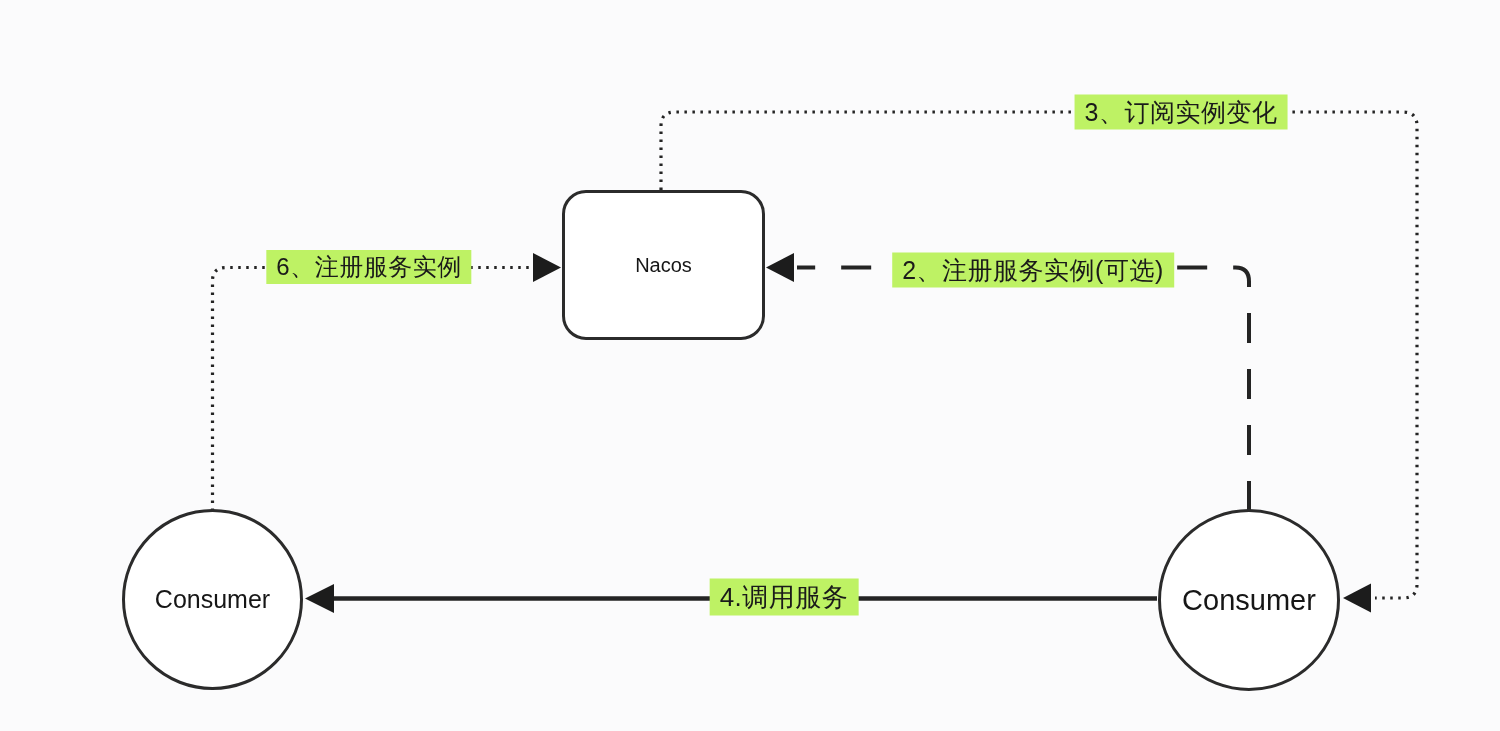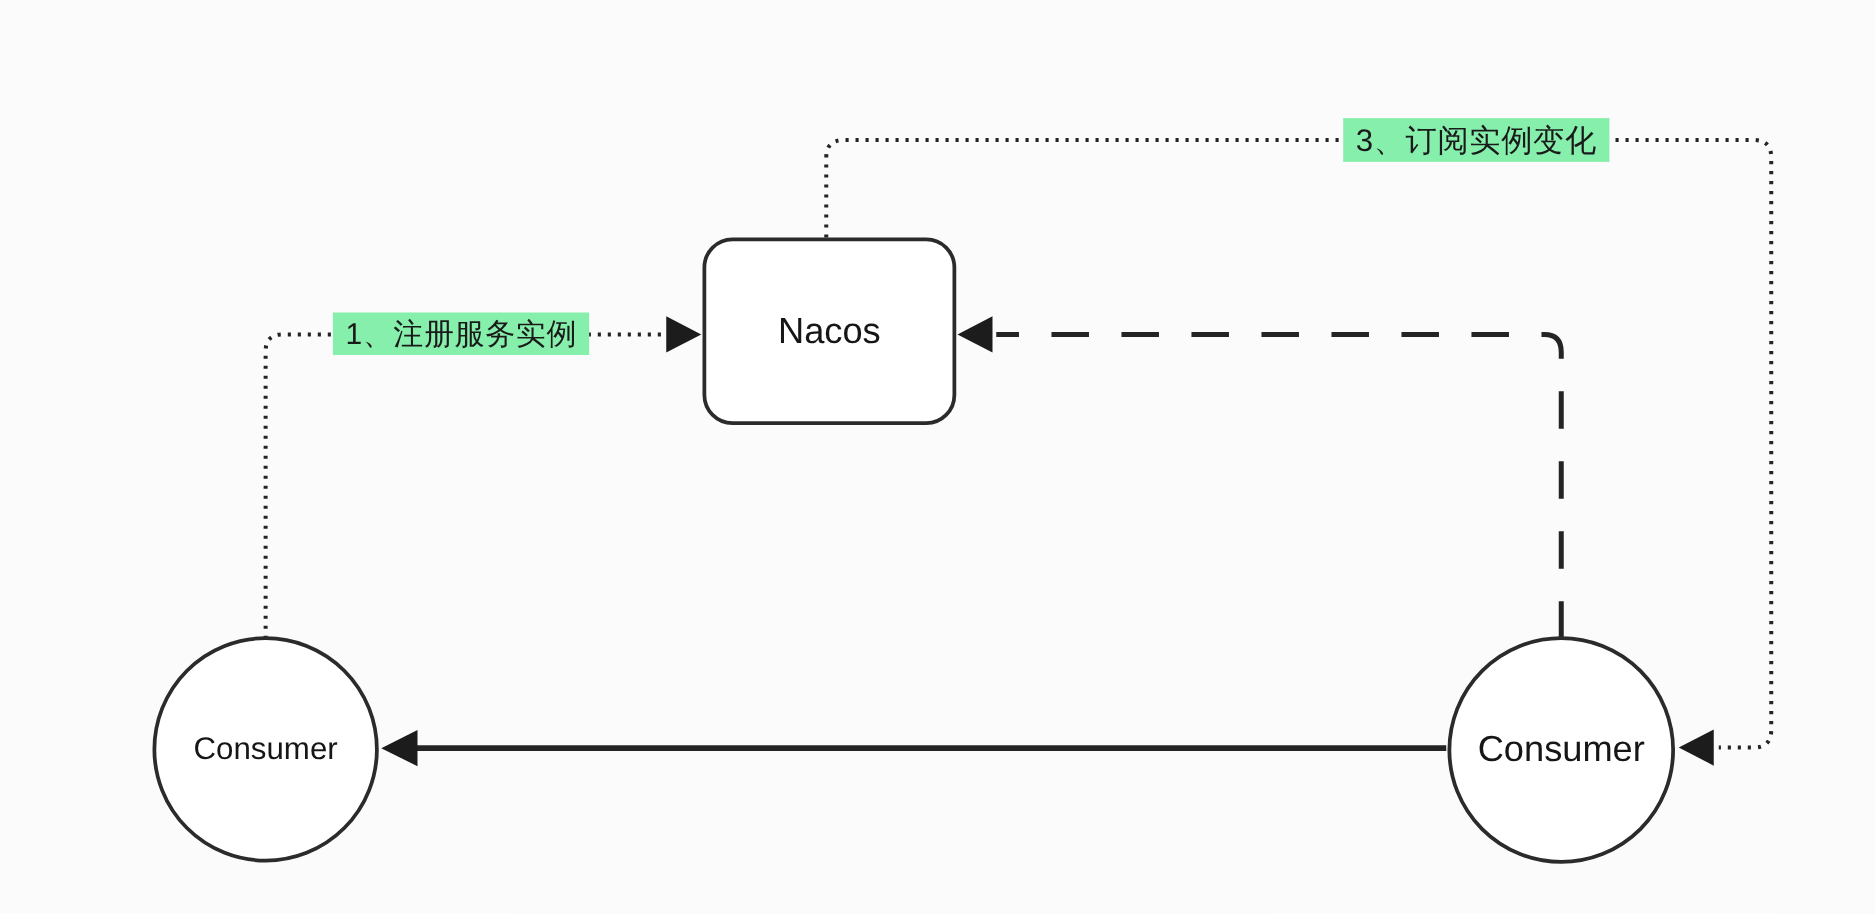--- a/index.html
+++ b/index.html
@@ -38,40 +38,40 @@
     display: flex;
     align-items: center;
     justify-content: center;
     box-sizing: border-box;
     color: #161616;
   }
   .node.box {
     left: 562px; top: 190px;
     width: 203px; height: 150px;
     border-radius: 24px;
-    font-size: 29px;
+    font-size: 20px;
   }
   .node.circle-provider {
     left: 122px; top: 509px;
     width: 181px; height: 181px;
     border-radius: 50%;
     font-size: 25px;
   }
   .node.circle-consumer {
     left: 1158px; top: 509px;
     width: 182px; height: 182px;
     border-radius: 50%;
     font-size: 29px;
   }
 
   .edge-label {
     position: absolute;
     z-index: 3;
     transform: translate(-50%, -50%);
-    background: #86efac;
+    background: #bef264;
     padding: 1px 10px;
     white-space: nowrap;
     color: #1a1a1a;
     font-weight: 500;
     letter-spacing: 0.5px;
   }
   .edge-label.l1 { left: 369px;  top: 267px; font-size: 24px; }
   .edge-label.l2 { left: 1033px; top: 270px; font-size: 25px; }
   .edge-label.l3 { left: 1181px; top: 112px; font-size: 25px; }
   .edge-label.l4 { left: 784px;  top: 597px; font-size: 26px; }
@@ -112,20 +112,22 @@
   </div>
 
   <div class="node circle-provider">
     <span>Consumer</span>
   </div>
 
   <div class="node circle-consumer">
     <span>Consumer</span>
   </div>
 
-  <div class="edge-label l1">1、注册服务实例</div>
+  <div class="edge-label l1">6、注册服务实例</div>
 
+  <div class="edge-label l2">2、注册服务实例(可选)</div>
 
   <div class="edge-label l3">3、订阅实例变化</div>
 
+  <div class="edge-label l4">4.调用服务</div>
 
 
 </div>
 
 </body></html>

